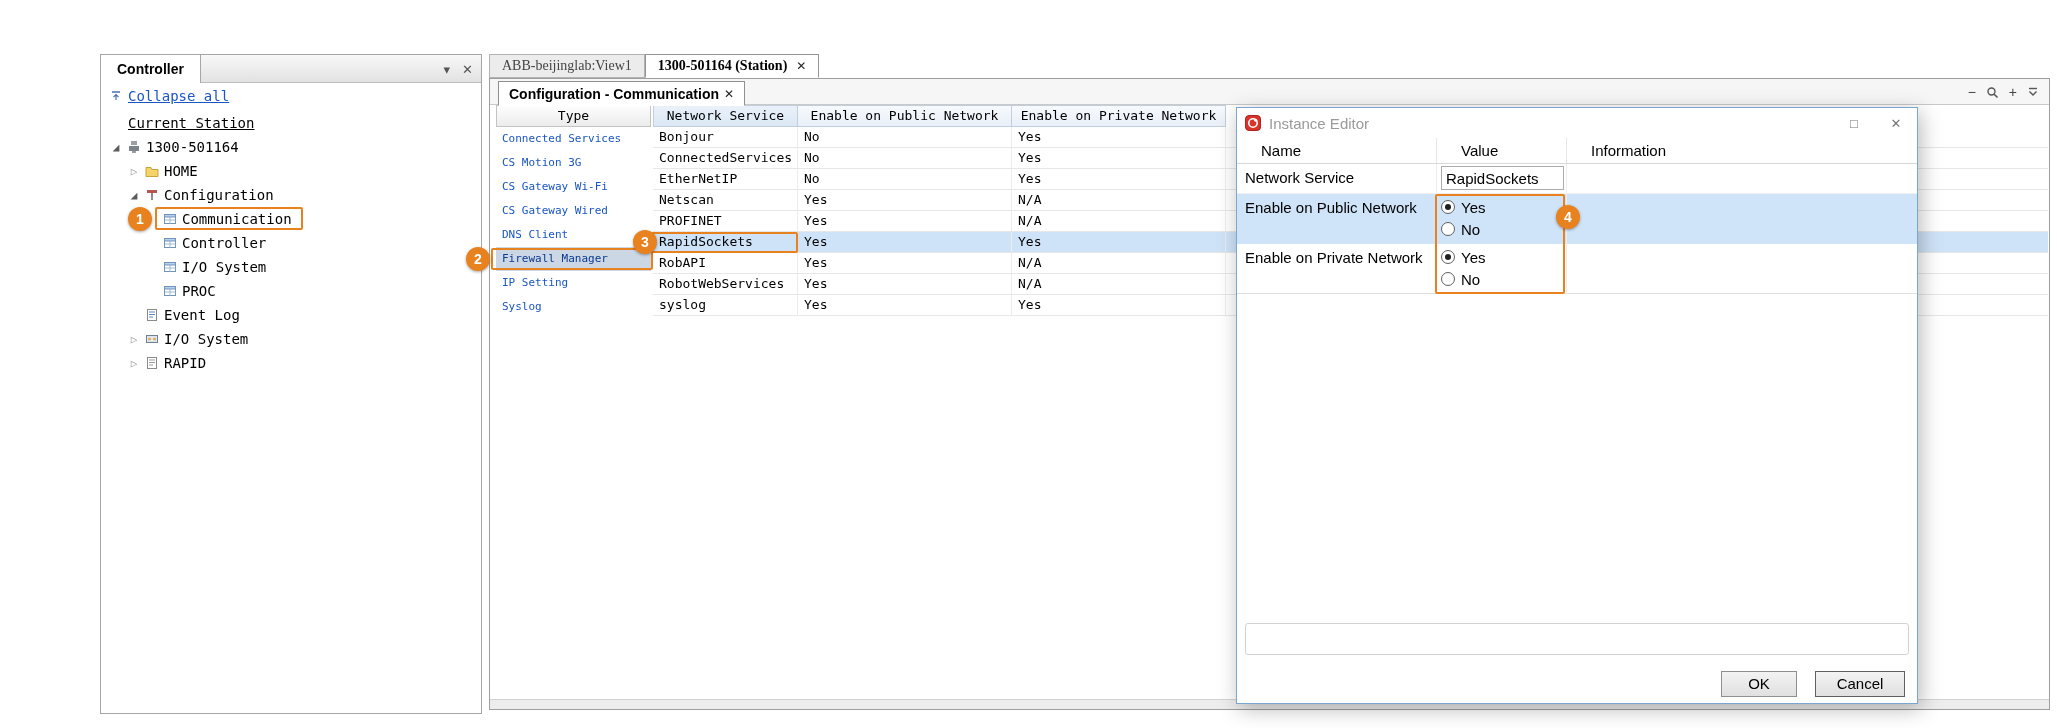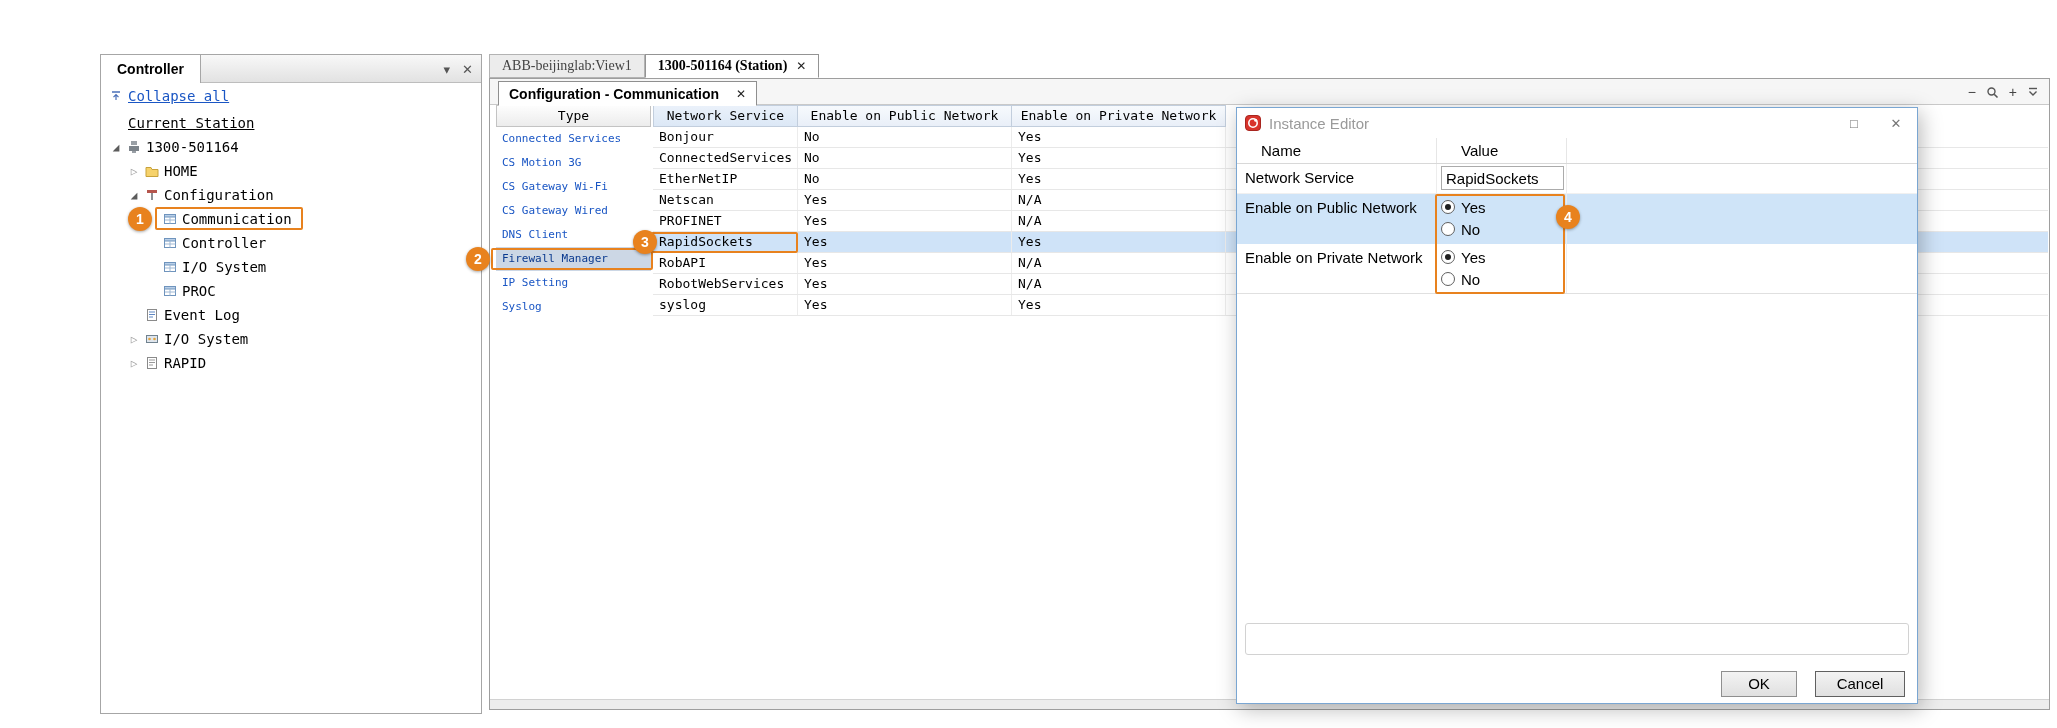--- a/index.html
+++ b/index.html
@@ -29,21 +29,21 @@
   
   .view-tabs{position:absolute;left:489px;top:54px;height:24px;display:flex;align-items:flex-end;z-index:2;}
   .vtab{height:24px;line-height:22px;padding:0 12px;font-size:14px;color:#444;background:#ececec;border:1px solid #b3b3b3;font-family:Liberation Serif, serif;}
   .vtab.active{display:flex;align-items:center;gap:9px;background:#fff;color:#000;font-weight:bold;border-color:#949494;border-bottom-color:#fff;}
   .tab-close{font-size:12px;color:#222;font-weight:normal;cursor:pointer;}
 
   
   .frame{position:absolute;left:489px;top:78px;width:1561px;height:632px;border:1px solid #9e9e9e;background:#fff;}
   .doc-strip{position:absolute;left:0;top:0;right:0;height:26px;background:#f6f6f6;border-bottom:1px solid #c9c9c9;}
   .doc-tab{position:absolute;left:8px;top:2px;height:25px;background:#fff;border:1px solid #8f8f8f;border-bottom:1px solid #fff;
-           padding:0 10px;font-size:14px;font-weight:bold;display:flex;align-items:center;gap:17px;z-index:1;}
+           padding:0 10px;font-size:14px;font-weight:bold;display:flex;align-items:center;gap:5px;z-index:1;}
   .strip-icons{position:absolute;right:10px;top:0;height:26px;display:flex;align-items:center;gap:10px;color:#444;font-size:14px;}
   .strip-icons span{cursor:pointer;}
 
   
   .type-panel{position:absolute;left:6px;top:26px;width:155px;bottom:10px;}
   .type-header{height:22px;line-height:20px;text-align:center;font-family:"DejaVu Sans Mono",monospace;font-size:13px;
                border:1px solid #c3c3c3;background:linear-gradient(#fdfdfd,#ececec);}
   .type-item{height:24px;line-height:24px;padding-left:6px;font-family:"DejaVu Sans Mono",monospace;font-size:11px;
              color:#1a56c4;white-space:nowrap;cursor:pointer;}
   .type-item.selected{background:#ccd7e5;color:#0b3a8f;}
@@ -348,20 +348,21 @@
       <span class="dlg-title-text">Instance Editor</span>
       <div class="dlg-sys">
         <div class="dlg-sysbtn">□</div>
         <div class="dlg-sysbtn">✕</div>
       </div>
     </div>
 
     <div class="dlg-head">
       <div class="dh c0">Name</div>
       <div class="dh c1">Value</div>
+      <div class="dh c2">Information</div>
     </div>
 
     <div class="dlg-row drow1">
       <div class="dname">Network Service</div>
       <div class="dvalue">
         <input class="value-input" readonly="" value="RapidSockets" style="">
       </div>
       <div class="dinfo"></div>
     </div>
 

